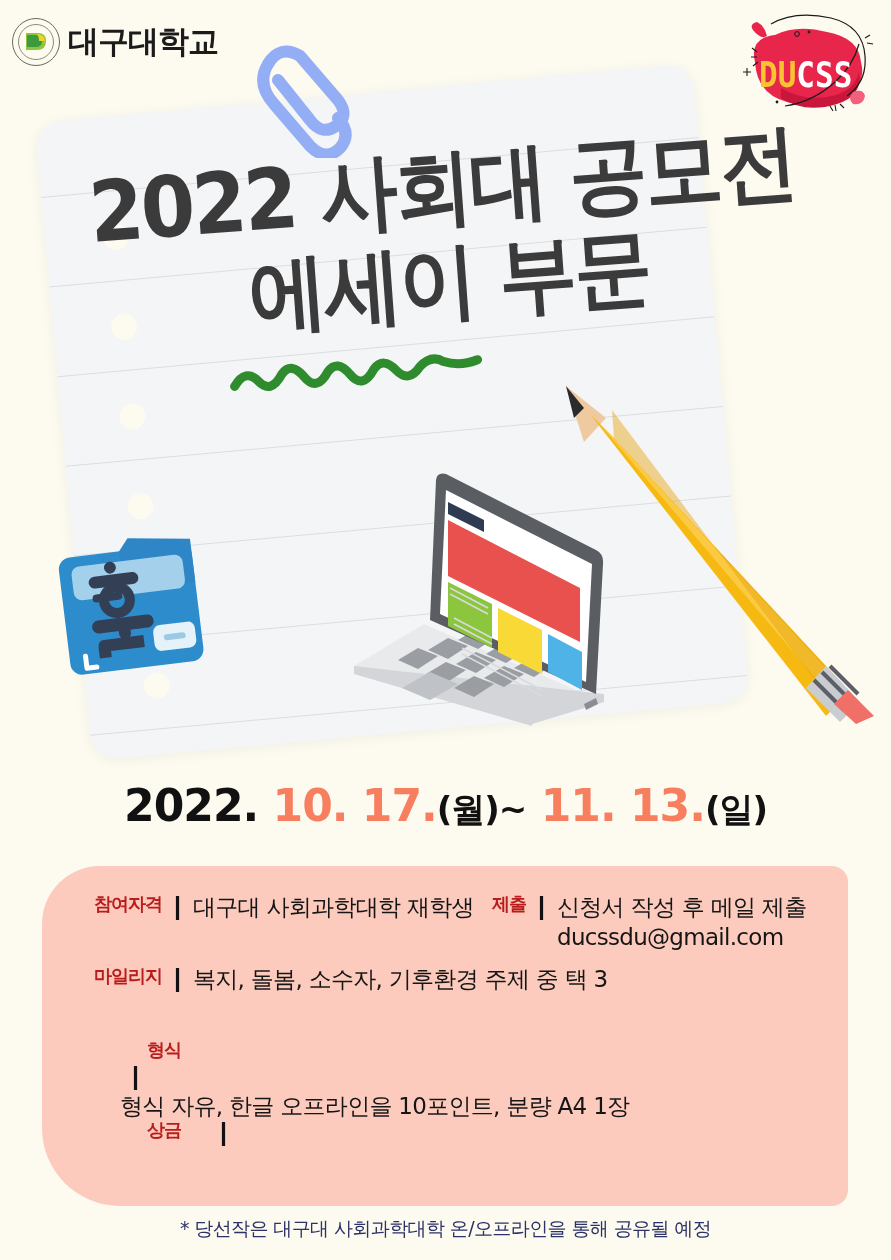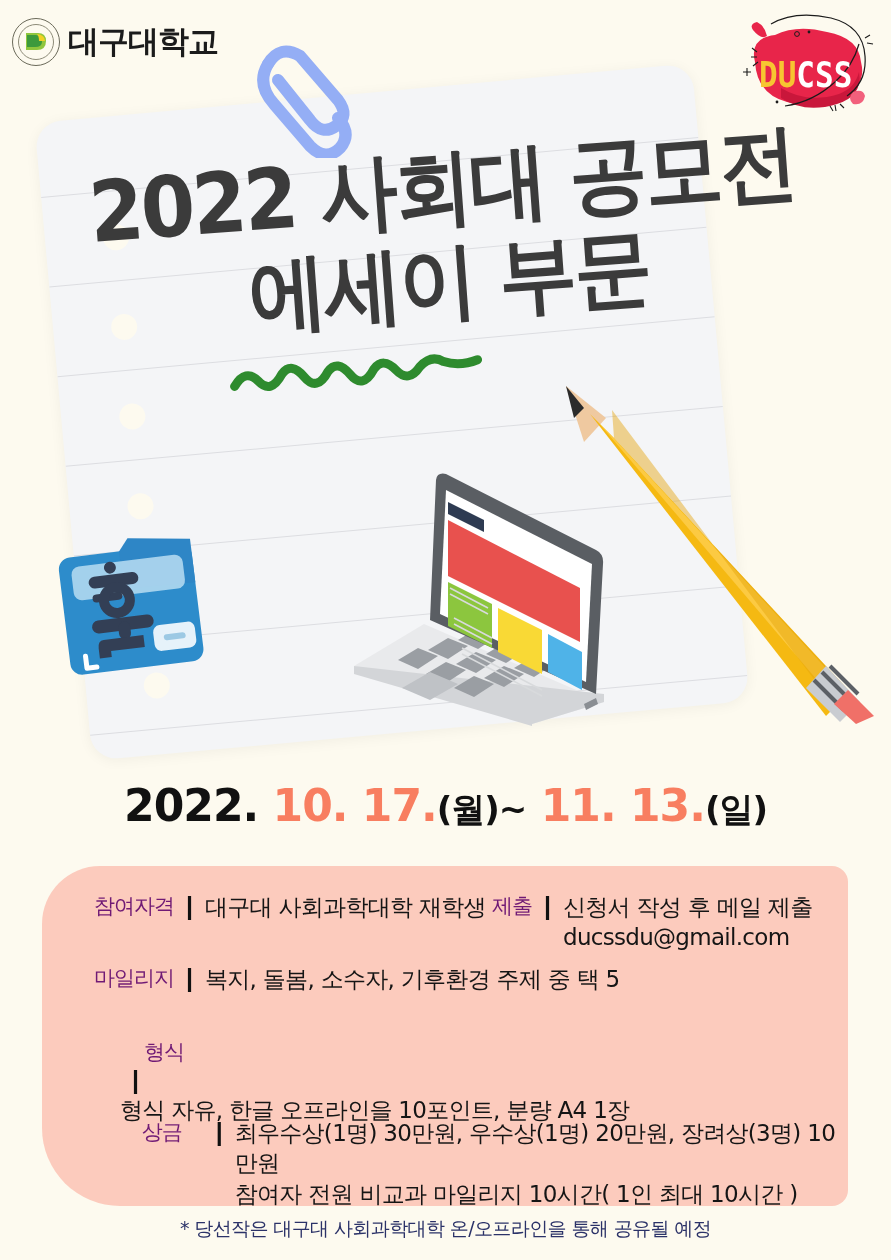--- a/index.html
+++ b/index.html
@@ -67,21 +67,21 @@
         font-family:"DejaVu Sans","Liberation Sans",sans-serif;letter-spacing:-1px;}
   .dateline .accent{color:#F87E60;}
   .dateline .small{font-size:34px;}
 
   
   .infobox{position:absolute;left:42px;top:866px;width:806px;height:340px;
         background:#FCCBBD;
         border-radius:58px 16px 16px 78px;}
   .rows{position:absolute;left:0;top:0;width:100%;height:100%;}
   .row{position:absolute;display:flex;align-items:flex-start;}
-  .lbl{font-weight:normal;color:#701a75;font-size:21px;white-space:nowrap;
+  .lbl{font-weight:bold;color:#b91c1c;font-size:18px;white-space:nowrap;
         font-family:"DejaVu Sans","Liberation Sans",sans-serif;letter-spacing:-1px;}
   .bar{color:#111;font-weight:bold;font-size:25px;margin:0 12px;}
   .val{color:#151515;font-size:23px;line-height:1.32;white-space:pre-line;
         font-family:"DejaVu Sans","Liberation Sans",sans-serif;letter-spacing:-.7px;}
 
   .r1{left:52px;top:26px;}
   .r1b{left:450px;top:26px;}
   .r2{left:52px;top:98px;}
   .r3{left:78px;top:172px;flex-direction:column;}
   .r4{left:78px;top:252px;}
@@ -256,34 +256,32 @@
       <div class="row r1b">
         <span class="lbl">제출</span>
         <span class="bar">|</span>
         <span class="val">신청서 작성 후 메일 제출
 ducssdu@gmail.com</span>
       </div>
 
       <div class="row r2">
         <span class="lbl">마일리지</span>
         <span class="bar">|</span>
-        <span class="val">복지, 돌봄, 소수자, 기후환경 주제 중 택 5</span>
+        <span class="val">복지, 돌봄, 소수자, 기후환경 주제 중 택 3</span>
       </div>
 
       <div class="row r3">
         <span class="lbl" style="width:88px;text-align:center;">형식</span>
         <span class="bar">|</span>
         <span class="val">형식 자유, 한글 오프라인을 10포인트, 분량 A4 1장</span>
       </div>
 
       <div class="row r4">
         <span class="lbl" style="width:88px;text-align:center;">상금</span>
         <span class="bar">|</span>
-        <span class="val">최우수상(1명) 30만원, 우수상(1명) 20만원, 장려상(3명) 10만원
-참여자 전원 비교과 마일리지 10시간( 1인 최대 10시간 )</span>
       </div>
 
     </div>
   </div>
 
   <div class="footer">* 당선작은  대구대 사회과학대학 온/오프라인을 통해 공유될 예정</div>
 
 </div>
 
 </body></html>

